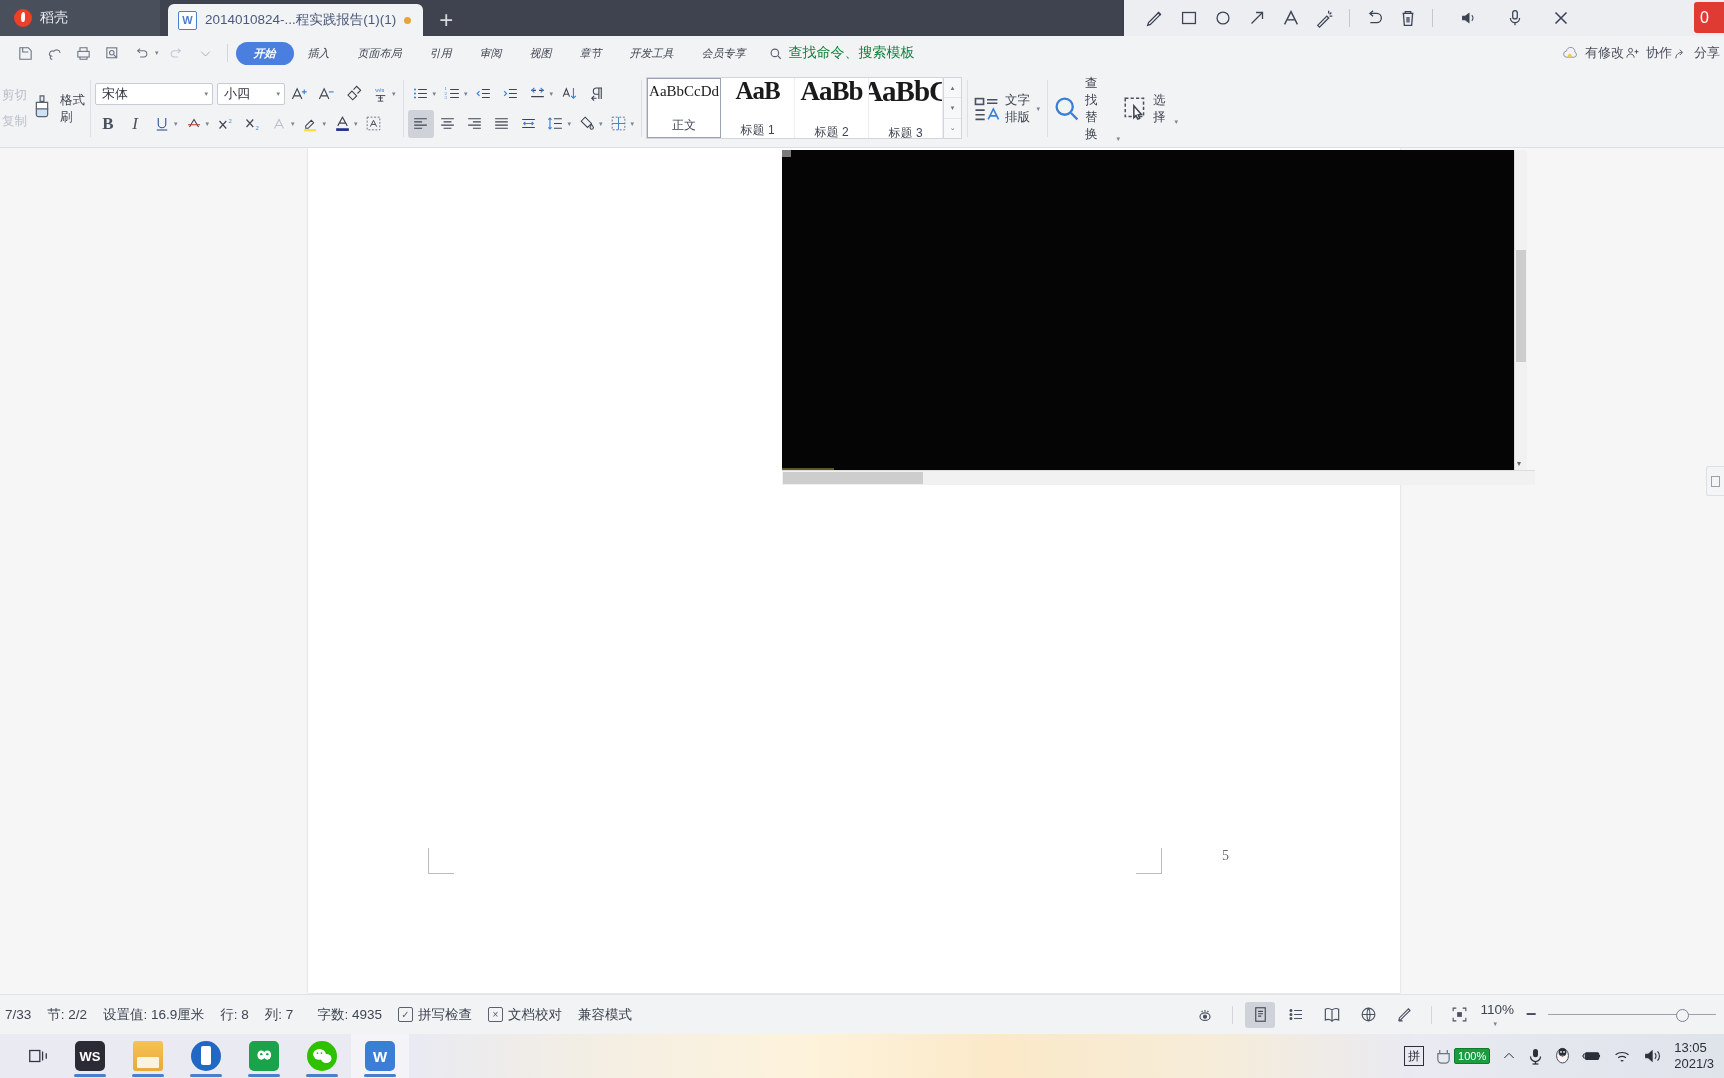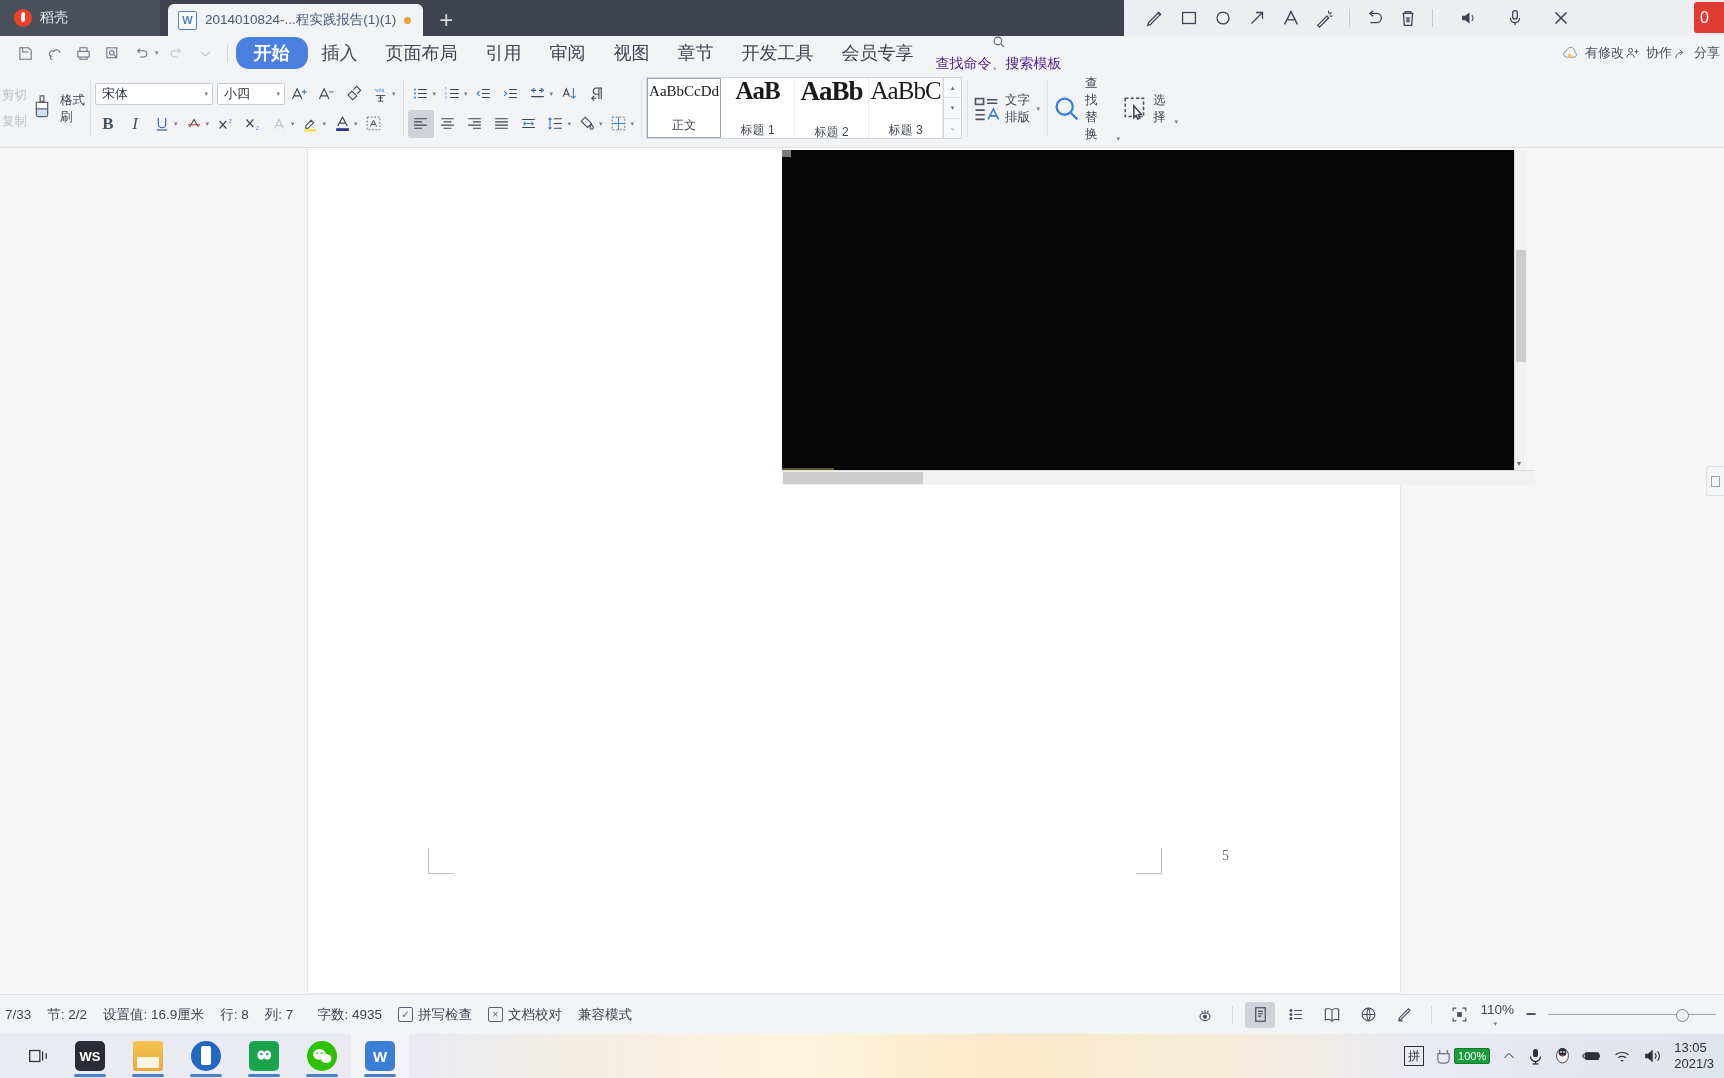--- a/index.html
+++ b/index.html
@@ -77,27 +77,27 @@
   }
   .qat { display: flex; align-items: center; gap: 3px; padding-left: 12px; }
   .qbtn {
     width: 26px; height: 24px; display: flex; align-items: center;
     justify-content: center; color: #5d6573;
   }
   .qbtn.dim { color: #b9bec8; }
   .qsep { width: 1px; height: 18px; background: #d3d6dc; margin: 0 8px; }
   .menus { display: flex; align-items: center; gap: 0; }
   .menu {
-    font-size: 18px; color: #3e4450; padding: 4px 14px;
-    border-radius: 13px; white-space: nowrap;
+    font-size: 11px; color: #3e4450; padding: 4px 14px;
+    border-radius: 13px; white-space: nowrap; font-style: italic;
   }
   .menu.active { background: #4a7fe0; color: #fff; font-weight: bold; padding: 4px 18px; }
   .searchbox {
     display: flex; align-items: center; gap: 6px; margin-left: 8px;
-    font-size: 14px; color: #4c1d95; white-space: nowrap; flex-direction: column;
+    font-size: 14px; color: #15803d; white-space: nowrap;
   }
   .menuright {
     margin-left: auto; display: flex; align-items: flex-end;
     padding-right: 4px; font-size: 13px; color: #4a4f5c;
   }
   .mr-item { display: flex; align-items: center; gap: 5px; white-space: nowrap; }
 
   
   .ribbon {
     position: absolute; left: 0; top: 70px; width: 1724px; height: 78px;
@@ -723,21 +723,21 @@
         </div>
         <div class="stylecell">
           <span class="prev" style="font-size:25px;font-weight:bold;letter-spacing:-1px">AaB</span>
           <span class="nm">标题 1</span>
         </div>
         <div class="stylecell">
           <span class="prev" style="font-size:27px;font-weight:bold;letter-spacing:-1px">AaBb</span>
           <span class="nm">标题 2</span>
         </div>
         <div class="stylecell">
-          <span class="prev" style="font-size:25px;font-weight:normal;letter-spacing:-1px">AaBbC</span>
+          <span class="prev" style="font-size:29px;font-weight:bold;letter-spacing:-1px">AaBbC</span>
           <span class="nm">标题 3</span>
         </div>
         <div class="galscroll">
           <div>▴</div>
           <div>▾</div>
           <div style="border-bottom:none">⌄</div>
         </div>
       </div>
     </div>
 

